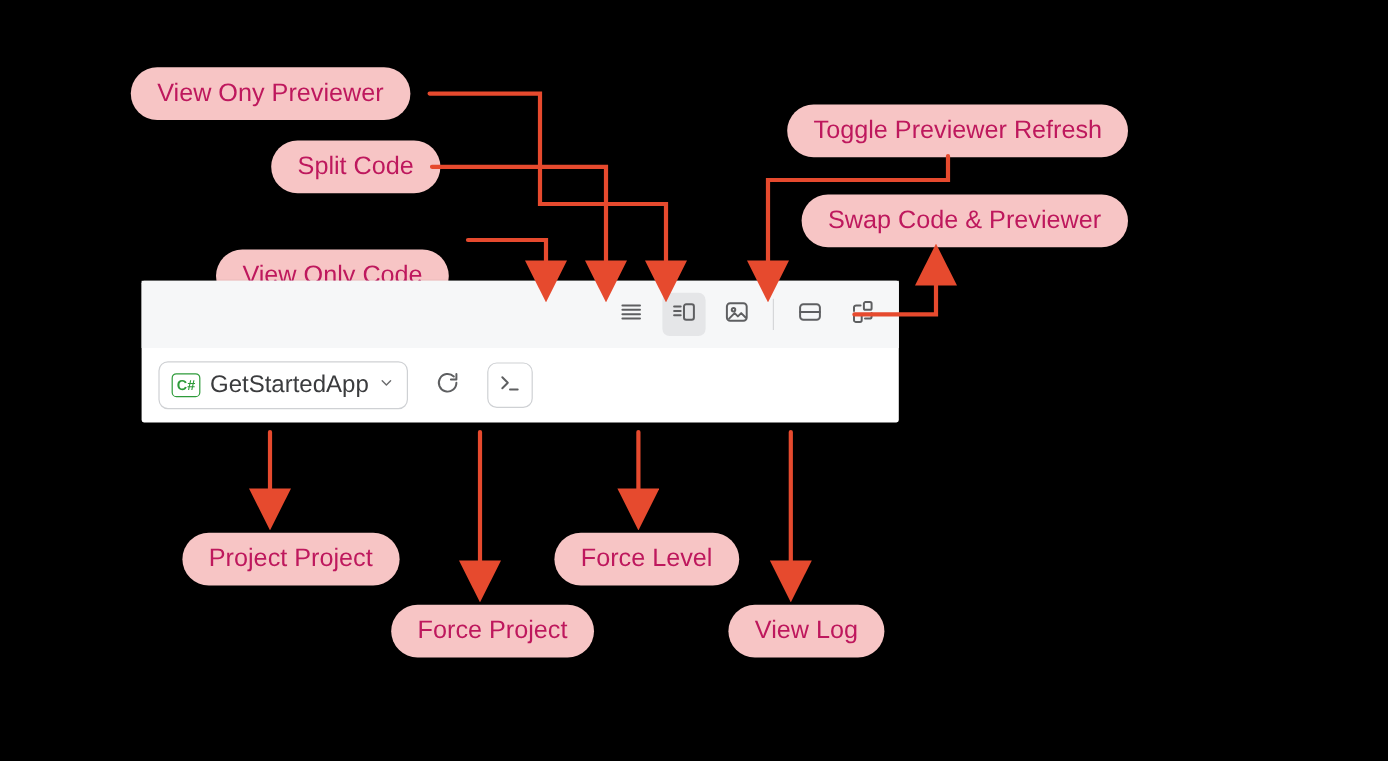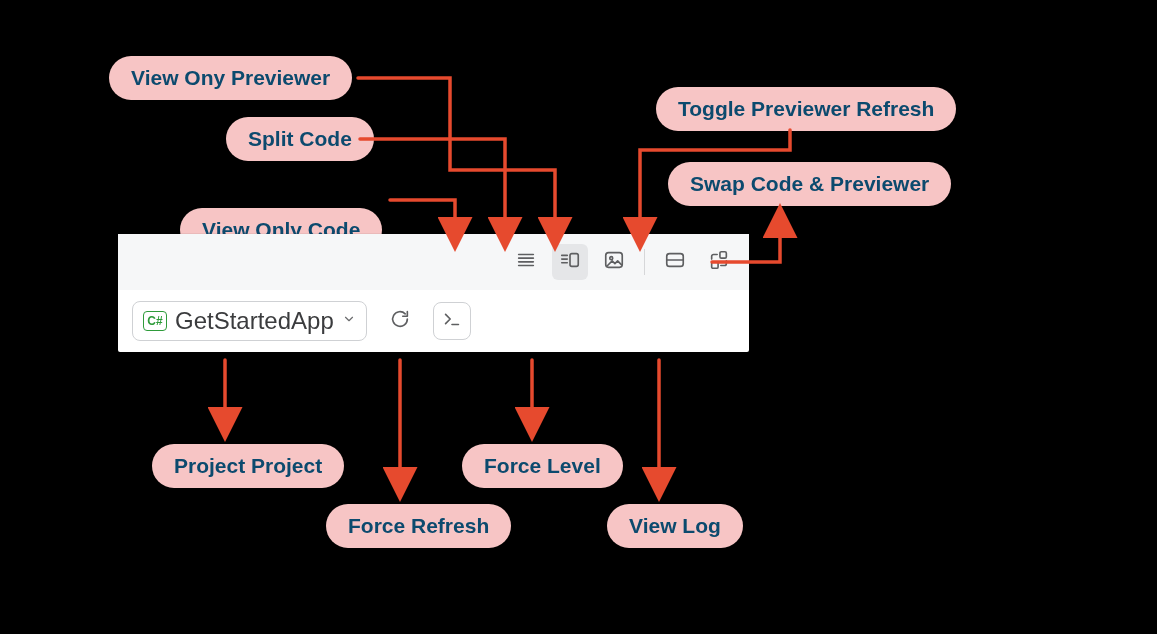--- a/index.html
+++ b/index.html
@@ -8,22 +8,22 @@
     width: 1157px;
     height: 634px;
     background: #000;
     font-family: -apple-system, BlinkMacSystemFont, "Segoe UI", Arial, sans-serif;
     position: relative;
     overflow: hidden;
   }
   .callout {
     position: absolute;
     background: #f7c5c5;
-    color: #0c4a6e;
-    font-weight: 700;
+    color: #be185d;
+    font-weight: 400;
     font-size: 21px;
     padding: 10px 22px;
     border-radius: 999px;
     white-space: nowrap;
   }
   .panel {
     position: absolute;
     left: 118px;
     top: 234px;
     width: 631px;
@@ -63,21 +63,21 @@
     border: 1.5px solid #cfd1d4;
     border-radius: 8px;
     display: flex;
     align-items: center;
     padding: 0 10px;
     gap: 8px;
     background: #fff;
     cursor: pointer;
     color: #3b3c3e;
   }
-  .dropdown .proj-name { font-size: 24px; }
+  .dropdown .proj-name { font-size: 20px; }
   .dropdown .zoom-val { font-size: 20px; }
   .csharp-badge {
     width: 24px; height: 20px;
     border: 1.8px solid #2e9b3a;
     border-radius: 4px;
     color: #2e9b3a;
     font-size: 12px;
     font-weight: 700;
     display: flex; align-items: center; justify-content: center;
     line-height: 1;
@@ -99,21 +99,21 @@
 </style>
 </head>
 <body>
 
 <div class="callout" style="left:109px; top:56px;">View Ony Previewer</div>
 <div class="callout" style="left:226px; top:117px;">Split Code</div>
 <div class="callout" style="left:180px; top:178px;margin-top:30px;">View Only Code</div>
 <div class="callout" style="left:656px; top:87px;">Toggle Previewer Refresh</div>
 <div class="callout" style="left:668px; top:162px;">Swap Code &amp; Previewer</div>
 <div class="callout" style="left:152px; top:444px;">Project Project</div>
-<div class="callout" style="left:326px; top:504px;">Force Refresh</div>
+<div class="callout" style="left:326px; top:504px;">Force Project</div>
 <div class="callout" style="left:462px; top:444px;">Force Level</div>
 <div class="callout" style="left:607px; top:504px;">View Log</div>
 
 <div class="panel">
   <div class="toprow">
     <div class="spacer"></div>
 
     <div class="iconbtn" title="View Only Code">
       <span>
         <svg viewBox="0 0 24 24">

